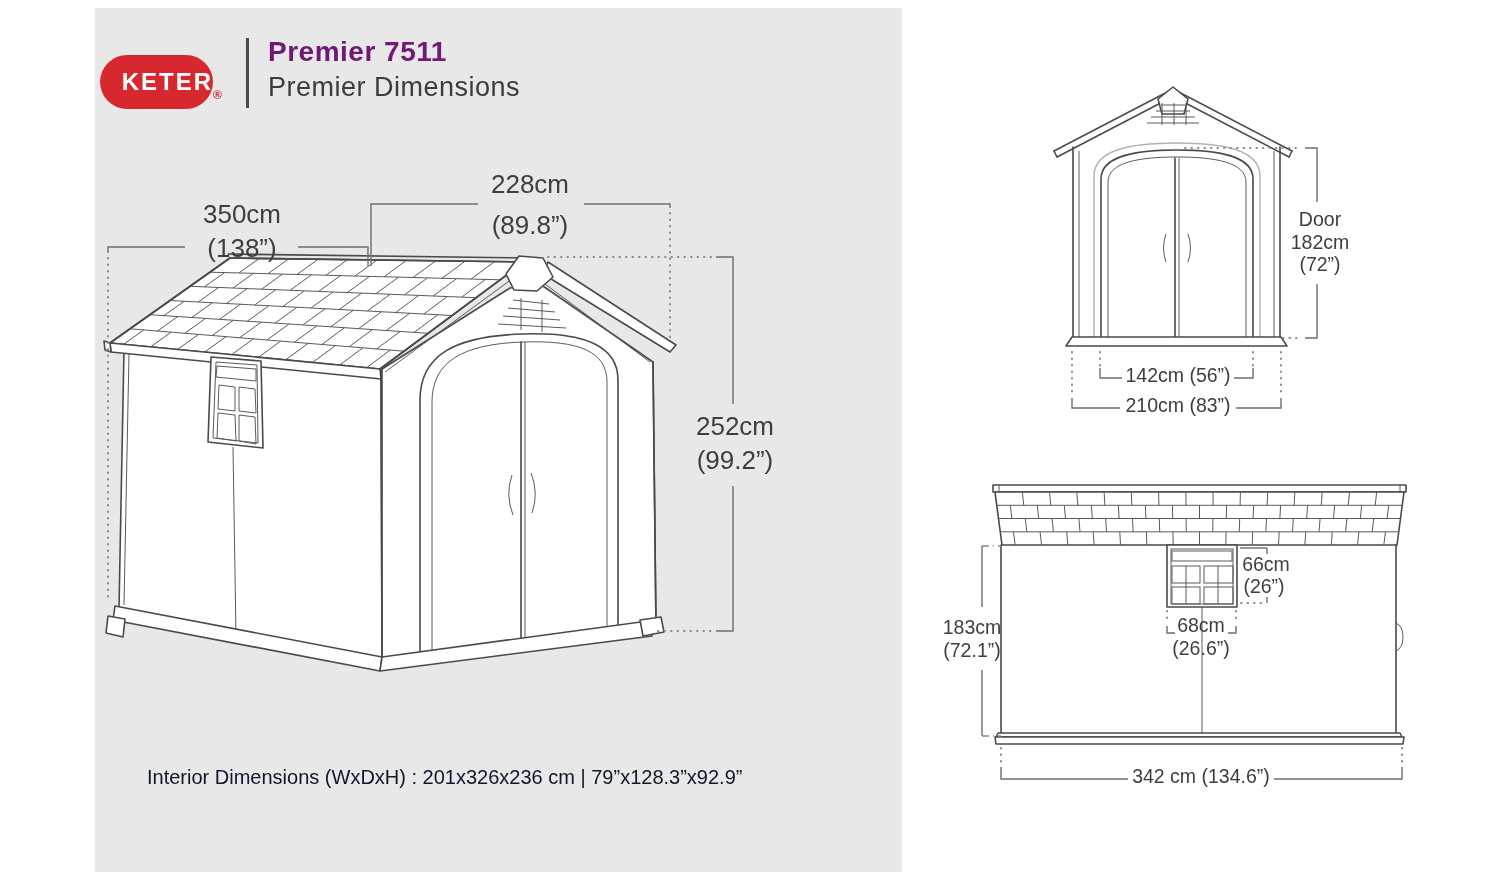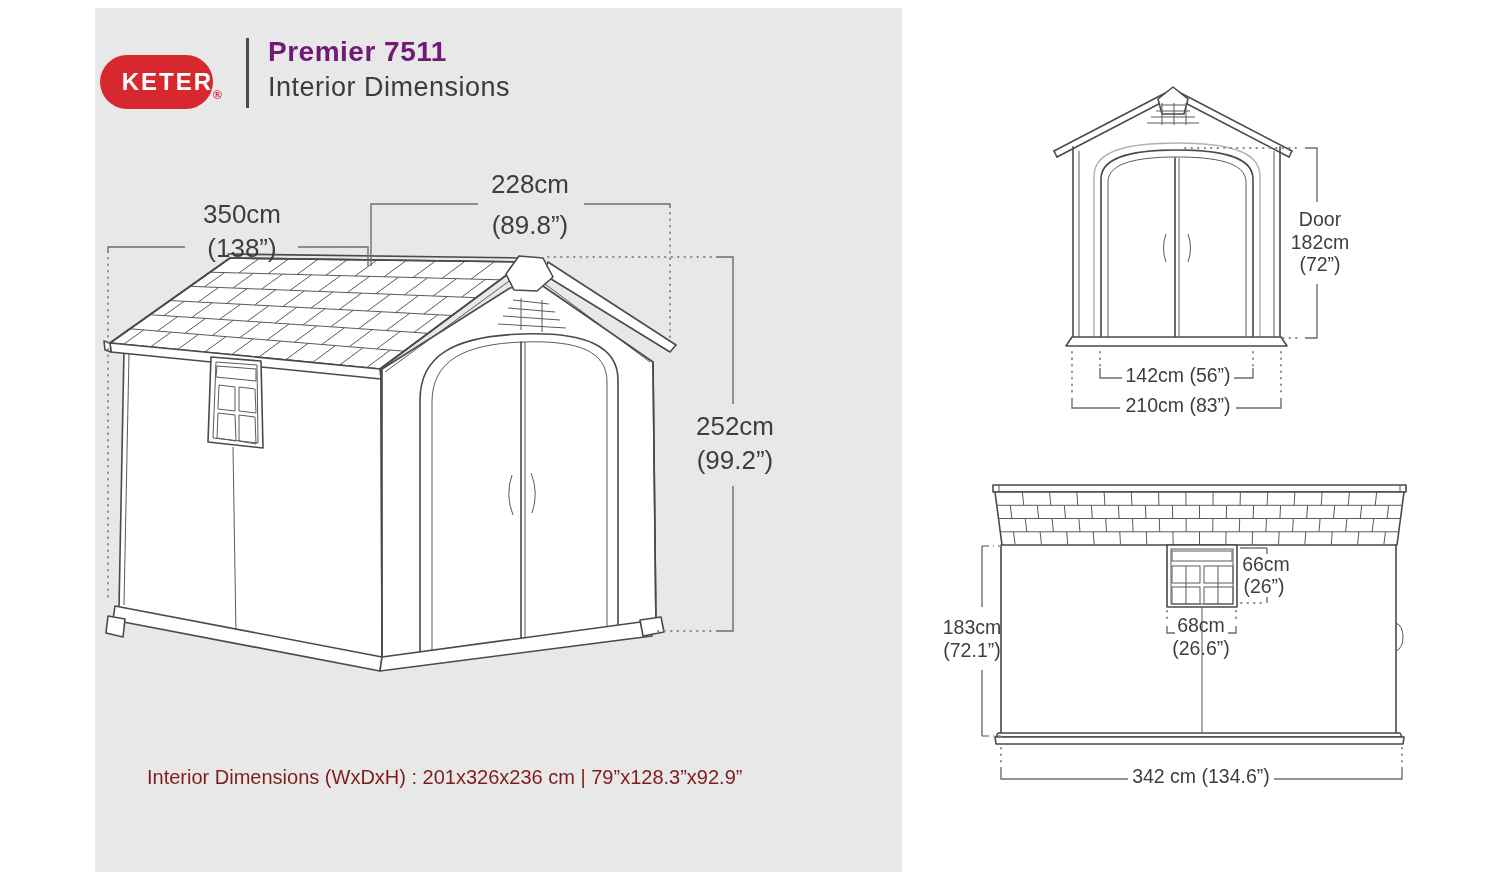--- a/index.html
+++ b/index.html
@@ -6,21 +6,21 @@
   #stage{position:relative;width:1500px;height:880px;background:#ffffff;overflow:hidden;
          font-family:"Liberation Sans","DejaVu Sans",sans-serif;}
   #left-panel{position:absolute;left:95px;top:8px;width:807px;height:864px;background:#e8e8e9;}
   .logo-pill{position:absolute;left:100px;top:47px;width:113px;height:54px;border-radius:28px;
              display:flex;align-items:center;justify-content:flex-end;margin-top:8px;}
   .logo-text{color:#ffffff;font-weight:bold;font-size:24px;letter-spacing:2px;}
   .logo-reg{position:absolute;left:213px;top:88px;font-size:12px;font-weight:bold;}
   .divider{position:absolute;left:246px;top:38px;width:3px;height:70px;background:#4a4a4a;}
   .title{position:absolute;left:268px;top:36px;font-size:28px;font-weight:bold;color:#701a75;letter-spacing:0.5px;}
   .subtitle{position:absolute;left:268px;top:72px;font-size:27px;font-weight:400;color:#3c3c3c;letter-spacing:0.5px;}
-  .footer-text{position:absolute;left:147px;top:766px;font-size:20px;color:#7f1d1d;}
+  .footer-text{position:absolute;left:147px;top:766px;font-size:20px;color:#0f172a;}
   svg{position:absolute;}
   svg text{fill:#3e3e3e;font-family:"Liberation Sans","DejaVu Sans",sans-serif;}
   .dim-main{font-size:26px;}
   .dim-small{font-size:19.5px;}
   .ln{stroke:#4a4a4a;stroke-width:1.6;fill:none;stroke-linejoin:round;stroke-linecap:round;}
   .ln-thin{stroke:#5a5a5a;stroke-width:1;fill:none;}
   .ln-light{stroke:#b2b2b2;stroke-width:1.4;fill:none;}
   .face{fill:#ffffff;stroke:#4a4a4a;stroke-width:1.6;stroke-linejoin:round;}
   .dim{stroke:#6e6e6e;stroke-width:1.4;fill:none;}
   .dot{stroke:#8a8a8a;stroke-width:2;fill:none;stroke-dasharray:0.5 6;stroke-linecap:round;}
@@ -32,21 +32,21 @@
 <div id="stage">
 
   <div id="left-panel" style="background: rgb(232, 232, 233);"></div>
 
   <div class="logo-pill" style="background: rgb(215, 40, 47);">
     <span class="logo-text">KETER</span>
   </div>
   <span class="logo-reg" style="color: rgb(215, 40, 47);">®</span>
   <div class="divider"></div>
   <div class="title">Premier 7511</div>
-  <div class="subtitle">Interior Dimensions</div>
+  <div class="subtitle">Premier Dimensions</div>
 
   <svg style="left:95px;top:150px;" width="695" height="560" viewBox="95 150 695 560">
     <g>
 
       <polygon class="face" points="124,350 381,369 382,658 119,608"></polygon>
       <line class="ln-thin" x1="129" y1="353" x2="124" y2="605"></line>
 
       <polygon class="face" points="382,369 510,288 540,284 653,362 656,628 382,658"></polygon>
 
       <polygon class="face" points="230,258 524,262 380,369 110,343"></polygon>

